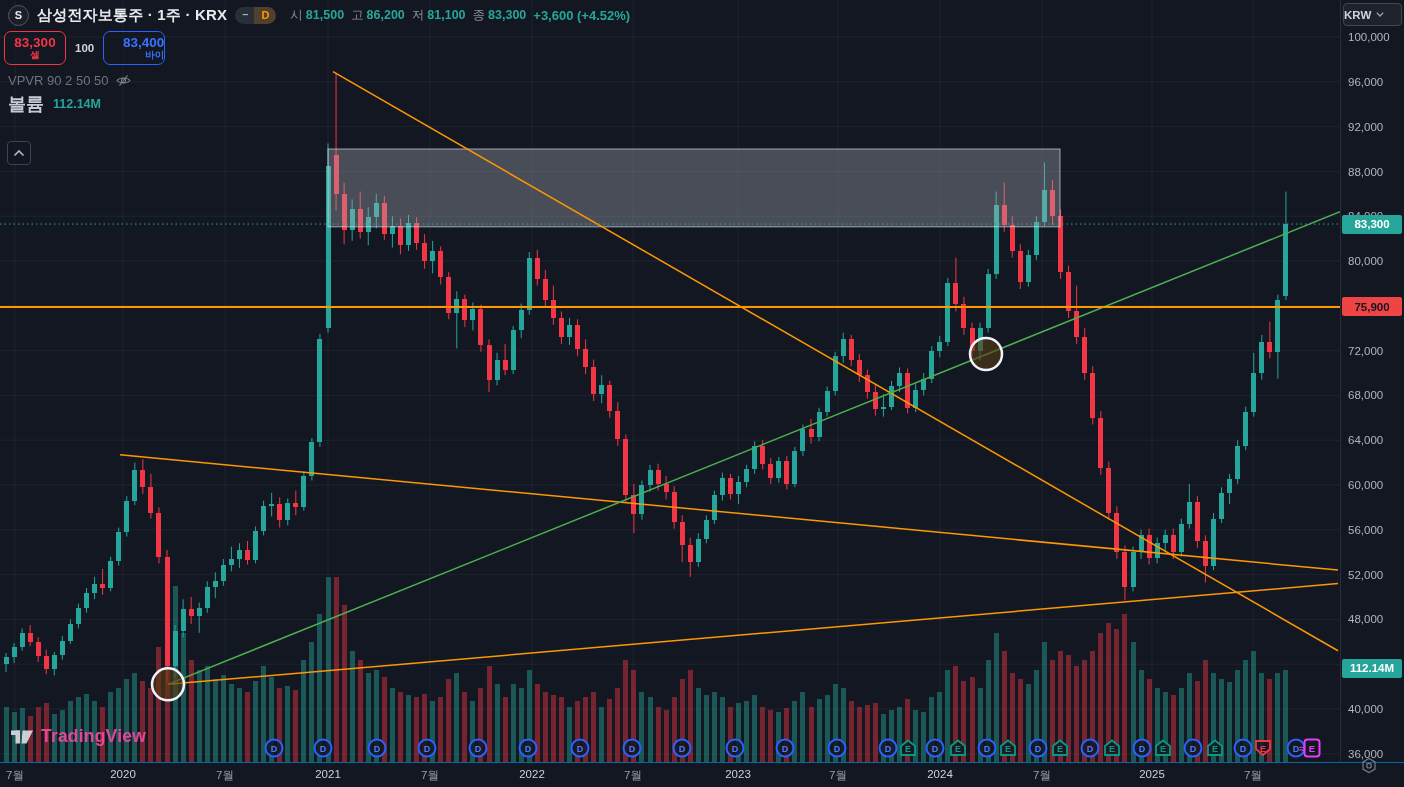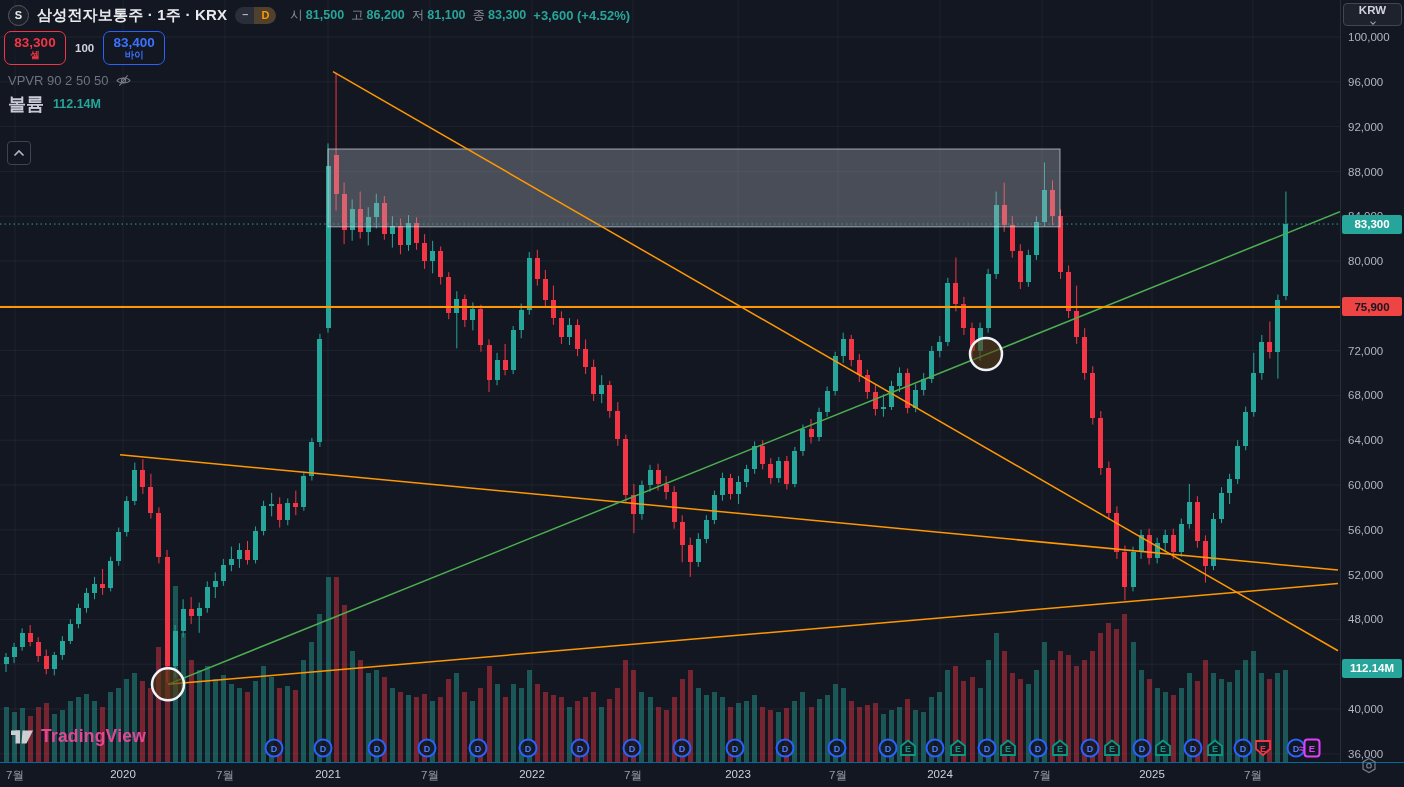--- a/index.html
+++ b/index.html
@@ -19,36 +19,36 @@
   .ohlc{display:flex;align-items:center;gap:7px;margin-left:6px;}
   .ohlc .k{color:#8b8e98;font-size:12.5px;}
   .ohlc .v{color:#26a69a;font-size:12.5px;font-weight:600;margin-left:-4px;}
   .ohlc .chg{color:#26a69a;font-size:13px;font-weight:600;}
   .trade-row{position:absolute;left:-4px;top:27px;display:flex;align-items:center;gap:9px;}
   .tbtn{width:60px;height:32px;border-radius:7px;background:rgba(19,23,34,.55);display:flex;flex-direction:column;
         align-items:center;justify-content:center;line-height:1.05;cursor:pointer;}
   .tbtn .p{font-size:13.5px;font-weight:700;}
   .tbtn .l{font-size:9.5px;font-weight:600;}
   #sell-btn{border:1.5px solid #f23645;color:#f23645;}
-  #buy-btn{border:1.5px solid #2962ff;color:#3d72ff;}
+  #buy-btn{border:1.5px solid #2962ff;color:#3d72ff;align-items:flex-end;}
   .qty{color:#d1d4dc;font-size:11.5px;font-weight:600;}
   .ind-row{display:flex;align-items:center;gap:7px;height:24px;color:#6f7280;font-size:13px;}
   #ind-block{position:absolute;left:0;top:64px;white-space:nowrap;}
   .vol-row{display:flex;align-items:center;gap:9px;height:24px;}
   .vol-row .vl{color:#c8cbd3;font-size:18px;font-weight:600;}
   .vol-row .vv{color:#26a69a;font-size:12.5px;font-weight:700;}
   #collapse-btn{position:absolute;left:-1px;top:137px;width:22px;height:22px;border:1px solid #40434e;border-radius:4px;
         background:rgba(19,23,34,.7);display:flex;align-items:center;justify-content:center;cursor:pointer;}
   
   #price-axis{position:absolute;left:1340px;top:0;width:64px;height:762px;border-left:1px solid #2a2e39;background:#131722;z-index:20;text-align:center;}
   .ptick{position:absolute;left:7px;color:#b2b5be;font-size:11.5px;line-height:14px;}
   .chip{position:absolute;left:1px;width:60px;height:19px;border-radius:2px;display:flex;align-items:center;justify-content:center;
         font-size:11.5px;font-weight:700;z-index:5;}
   #krw-btn{position:absolute;left:1343px;top:3px;width:57px;height:21px;background:#1e222d;border:1px solid #434651;border-radius:4px;
-        display:flex;align-items:center;justify-content:center;gap:5px;color:#d1d4dc;font-size:11.5px;font-weight:700;z-index:40;cursor:pointer;flex-direction:column;}
+        display:flex;align-items:center;justify-content:flex-start;gap:5px;color:#d1d4dc;font-size:11.5px;font-weight:700;z-index:40;cursor:pointer;}
   
   #time-axis{position:absolute;left:0;top:762px;width:1404px;height:25px;border-top:1px solid #0369a1;background:#131722;z-index:20;}
   .ttick{position:absolute;top:5px;transform:translateX(-50%);font-size:11.5px;color:#9b9ea8;}
   .ttick.year{color:#cdd0d8;}
   
   #badges{position:absolute;left:0;top:0;z-index:15;}
   .bD{position:absolute;width:15px;height:15px;border-radius:50%;border:2px solid #2962ff;background:rgba(19,23,34,.85);
       color:#4a7dff;font-size:9px;font-weight:700;display:flex;align-items:center;justify-content:center;transform:translate(-50%,-50%);cursor:pointer;}
   .bE{position:absolute;transform:translate(-50%,-50%);cursor:pointer;}
   .bF{position:absolute;width:13px;height:15px;border:2px solid #e040fb;border-radius:4px;background:rgba(19,23,34,.85);

